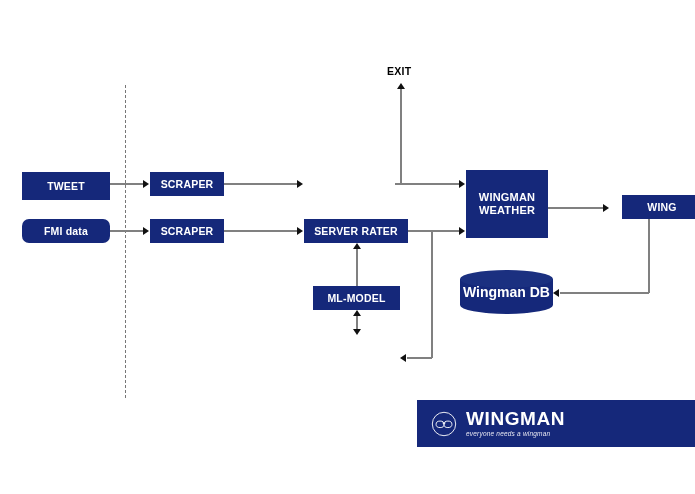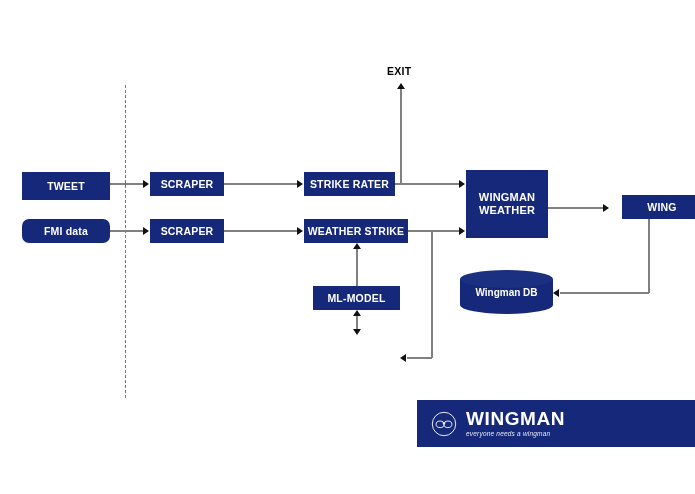--- a/index.html
+++ b/index.html
@@ -61,21 +61,21 @@
   }
   .db .dblabel {
     position: absolute;
     left: 0; right: 0;
     top: 0; bottom: 0;
     display: flex;
     align-items: center;
     justify-content: center;
     color: #ffffff;
     font-weight: bold;
-    font-size: 10px;
+    font-size: 14px;
     z-index: 3;
   }
 
   
   .hline, .vline {
     position: absolute;
     background: #808080;
   }
   .hline { height: 1.6px; }
   .vline { width: 1.6px; }
@@ -168,26 +168,23 @@
   </div>
 
   <div class="node small" style="left:150px; top:172px; width:74px; height:24px;">
     <span>SCRAPER</span>
   </div>
 
   <div class="node small" style="left:150px; top:219px; width:74px; height:24px;">
     <span>SCRAPER</span>
   </div>
 
-  <div class="node small" style="left:304px; top:172px; width:91px; height:24px;">
-    <span>STRIKE RATER</span>
-  </div>
 
   <div class="node small" style="left:304px; top:219px; width:104px; height:24px;">
-    <span>WEATHER STRIKE</span>
+    <span>SERVER RATER</span>
   </div>
 
   <div class="node med" style="left:466px; top:170px; width:82px; height:68px; flex-direction:column;">
     <span>WINGMAN</span>
     <span>WEATHER</span>
   </div>
 
   <div class="node small" style="left:622px; top:195px; width:80px; height:24px;">
     <span>WING</span>
   </div>

